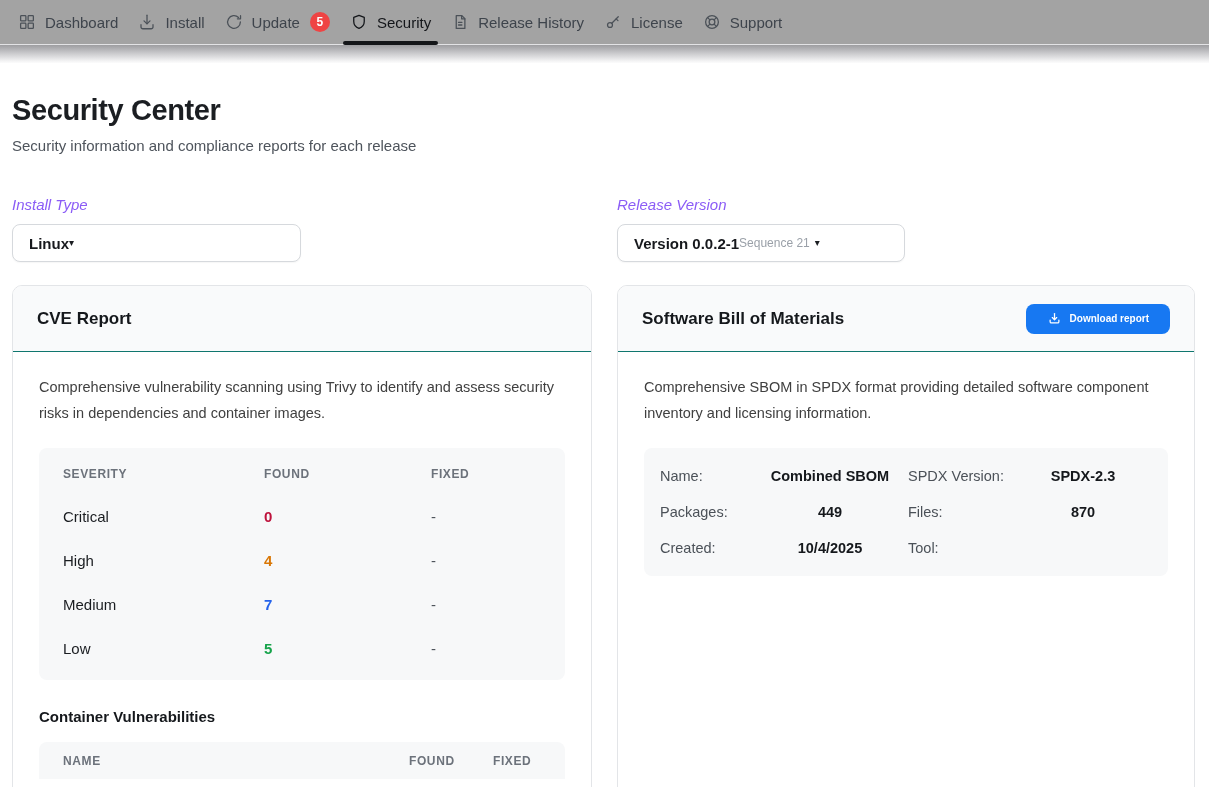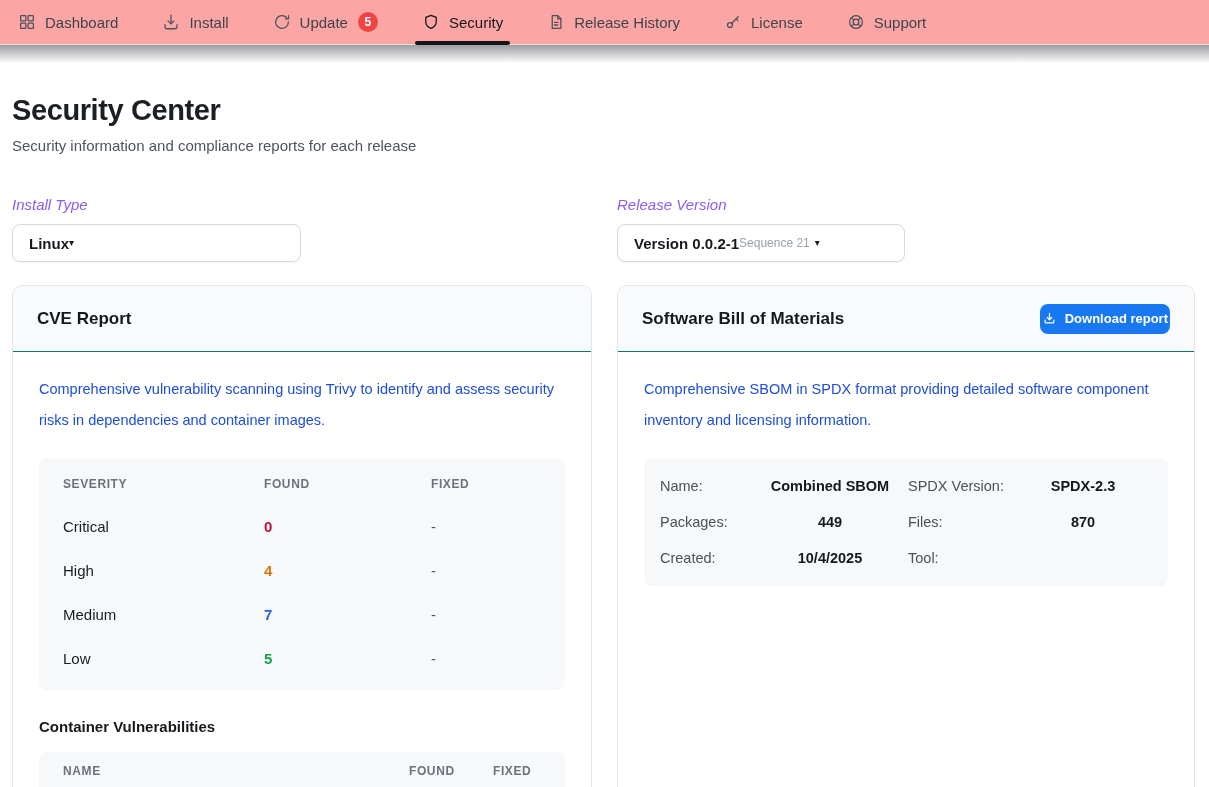--- a/index.html
+++ b/index.html
@@ -5,22 +5,22 @@
   * { box-sizing: border-box; }
   html,body { margin:0; padding:0; }
   body {
     width:1209px; height:787px; overflow:hidden;
     font-family:"Liberation Sans", sans-serif;
     background:#ffffff; color:#1b1e22;
   }
 
   
   .topnav {
-    height:45px; background:#fca5a5; border-bottom:1px solid #e3e3e5;
-    display:flex; align-items:center; padding:0 0 0 18px; gap:44px;
+    height:45px; background:#a3a3a3; border-bottom:1px solid #e3e3e5;
+    display:flex; align-items:center; padding:0 0 0 18px; gap:20px;
   }
   .nav-item {
     display:flex; align-items:center; gap:9px; height:45px;
     font-size:15px; color:#3e444c; position:relative; cursor:pointer;
     white-space:nowrap;
   }
   .nav-item svg { width:18px; height:18px; stroke:#4b5158; stroke-width:1.7; fill:none;
     stroke-linecap:round; stroke-linejoin:round; }
   .nav-item.active { color:#14161a; font-weight:500; }
   .nav-item.active svg { stroke:#14161a; }
@@ -62,21 +62,21 @@
   .cards { display:flex; gap:25px; margin-top:23px; }
   .card { border:1px solid #e3e5e8; border-radius:10px; background:#fff; height:520px; overflow:hidden; }
   .card.cve { width:580px; }
   .card.sbom { width:578px; }
   .card-header {
     height:66px; background:#f9fafb; border-bottom:1px solid #0f766e;
     display:flex; align-items:center; justify-content:space-between; padding:0 24px;
   }
   .card-title { font-size:17px; font-weight:700; color:#15181c; }
   .card-body { padding:22px 26px 0; }
-  .desc { margin:0; font-size:14.5px; line-height:31px; color:#1d4ed8; }
+  .desc { margin:0; font-size:14.5px; line-height:26px; color:#404040; }
 
   
   .sev-box { margin-top:22px; background:#f7f8f9; border-radius:8px; padding:6px 0 10px; }
   .sev-row { display:grid; grid-template-columns:201px 167px 1fr; padding:0 24px; align-items:center; height:44px; }
   .sev-row.head { height:40px; }
   .th { font-size:12px; font-weight:700; color:#6c727b; letter-spacing:0.05em; }
   .sev-label { font-size:15px; color:#1a1d21; }
   .sev-num { font-size:15px; font-weight:600; }
   .num-critical { color:#be123c; }
   .num-high { color:#d97706; }
@@ -88,22 +88,22 @@
   .cv-title { margin:28px 0 0; font-size:15px; font-weight:700; color:#15181c; }
   .cv-header {
     margin-top:17px; background:#f7f8f9; border-radius:8px 8px 0 0;
     display:grid; grid-template-columns:1fr 84px 62px; align-items:center;
     height:37px; padding:0 10px 0 24px;
   }
 
   
   .dl-btn {
     display:flex; align-items:center; gap:8px; background:#1778f2; color:#ffffff;
-    border:none; border-radius:8px; height:30px; padding:0 2px;
-    font-family:"Liberation Sans", sans-serif; font-size:13px; font-weight:700; cursor:pointer;
+    border:none; border-radius:8px; height:30px; padding:0 21px;
+    font-family:"Liberation Sans", sans-serif; font-size:10px; font-weight:700; cursor:pointer;
   }
   .dl-btn svg { width:15px; height:15px; stroke:#ffffff; stroke-width:2; fill:none;
     stroke-linecap:round; stroke-linejoin:round; }
   .sbom-box { margin-top:22px; background:#f7f8f9; border-radius:8px; padding:10px 16px; }
   .sbom-row { display:grid; grid-template-columns:92px 148px 102px 1fr; column-gap:4px; height:36px; align-items:center; }
   .sbom-label { font-size:14.5px; color:#4b5158; }
   .sbom-value { font-size:14.5px; font-weight:700; color:#15181c; text-align:center; }
 </style>
 </head>
 <body>

